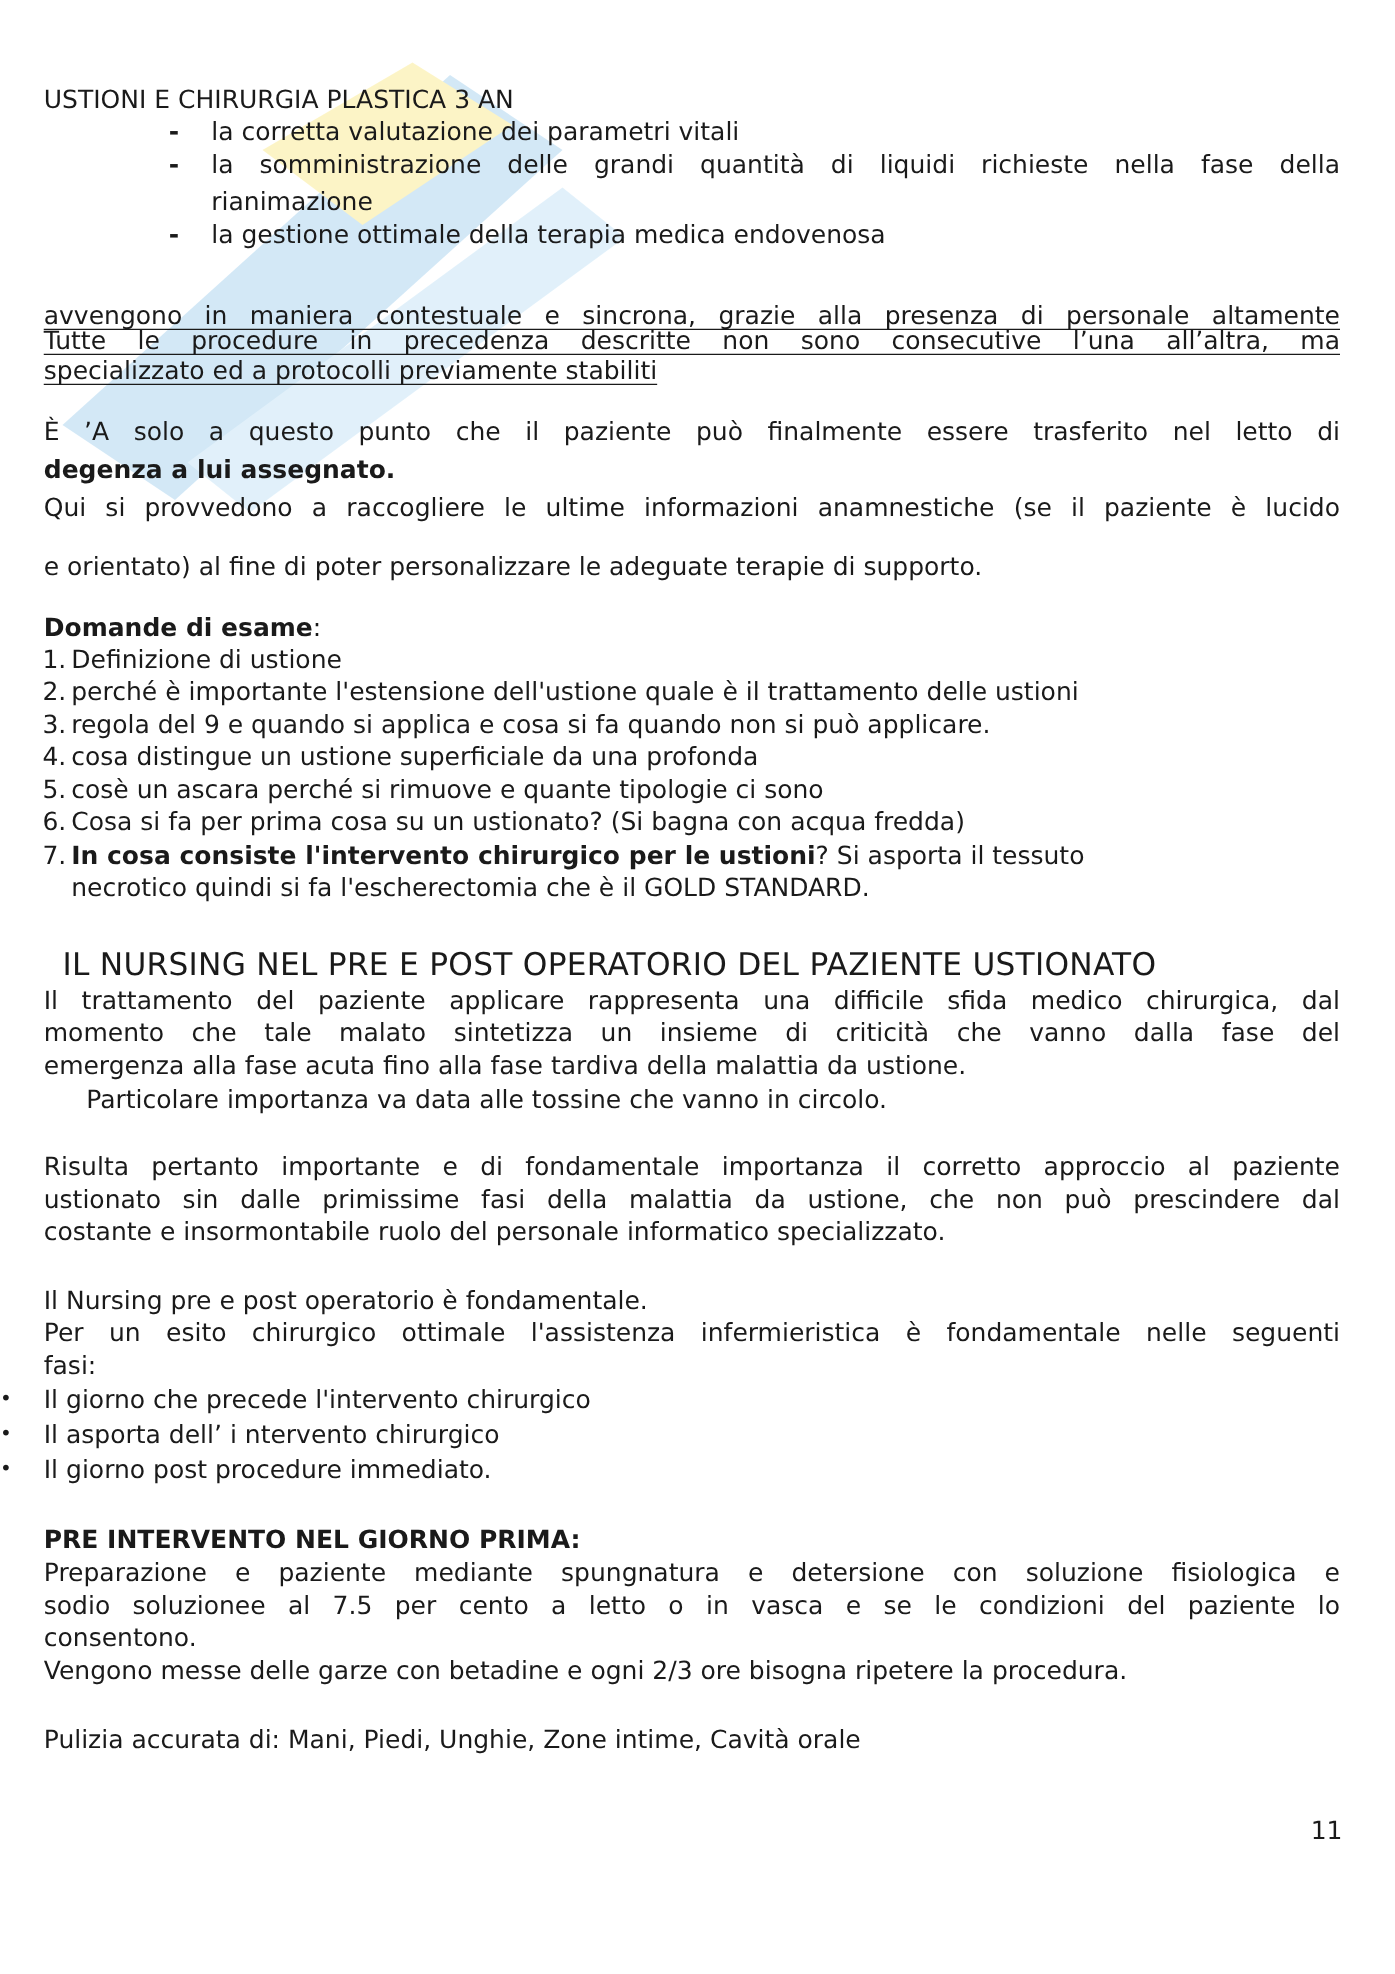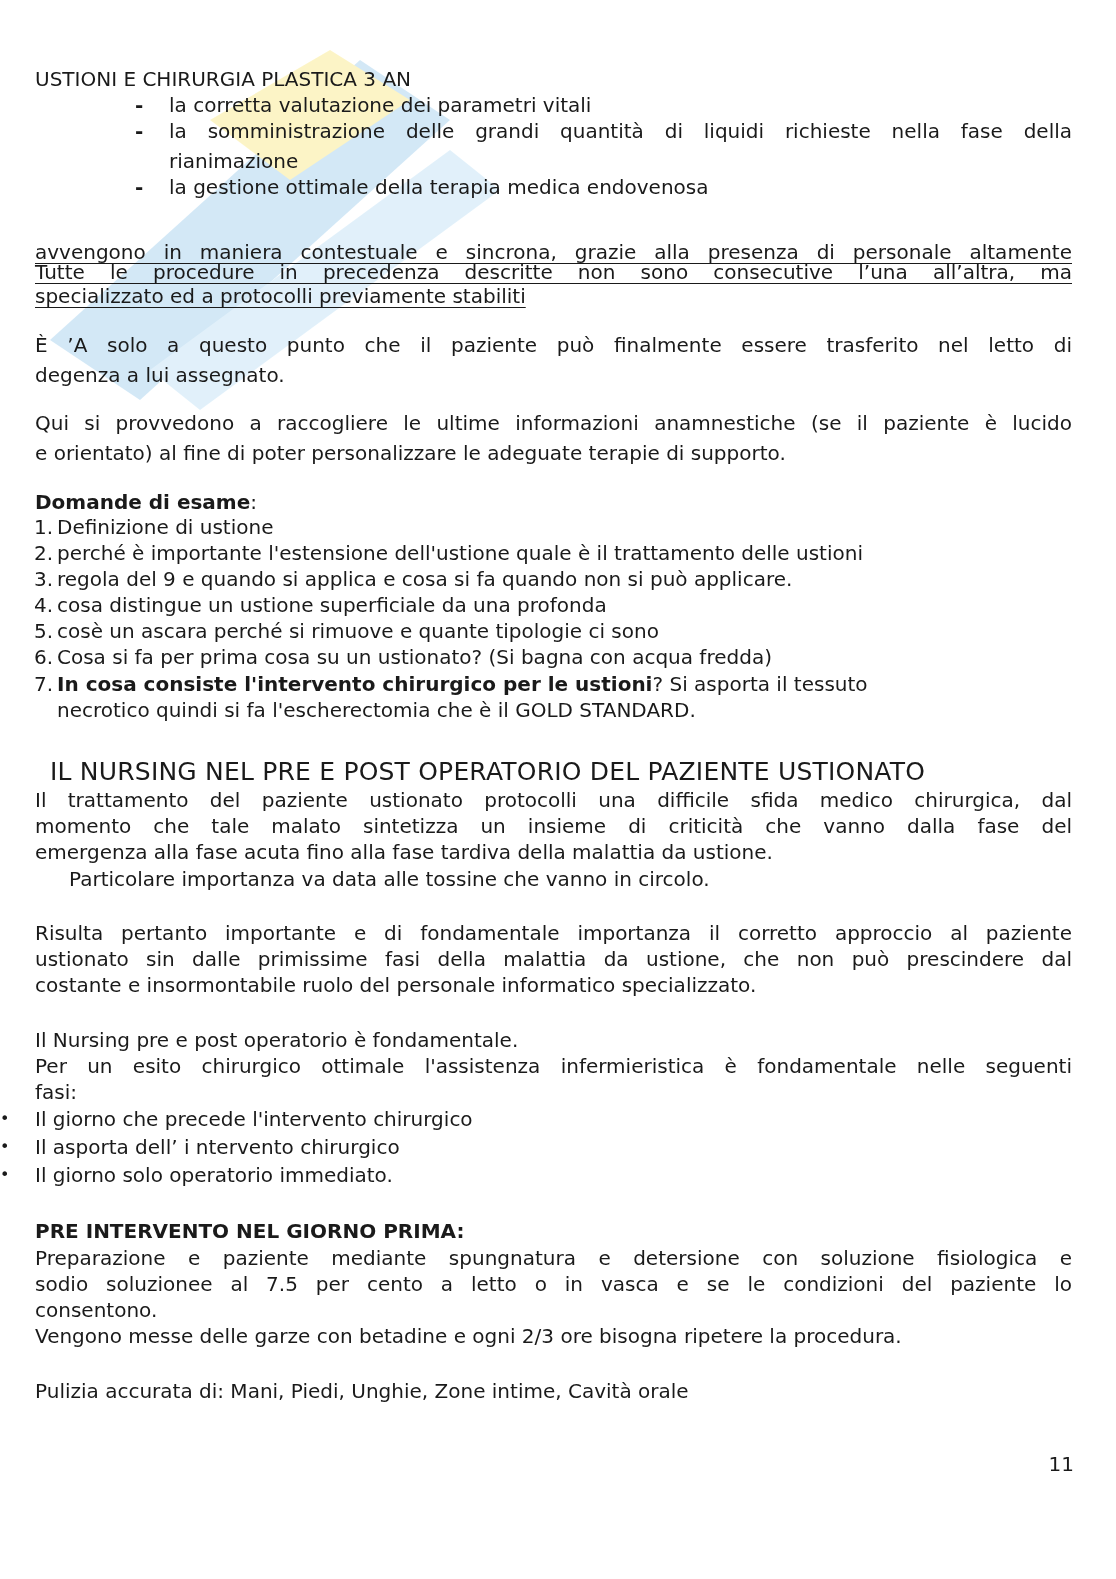--- a/index.html
+++ b/index.html
@@ -53,62 +53,62 @@
   </div>
 
   <div>
     <div class="abs t just u" style="top:223px;width:1037px;margin-top:36px;">Tutte le procedure in precedenza descritte non sono consecutive l’una all’altra, ma</div>
     <div class="abs t just u" style="top:239px;width:1037px;">avvengono in maniera contestuale e sincrona, grazie alla presenza di personale altamente</div>
     <div class="abs t u" style="top:283px;">specializzato ed a protocolli previamente stabiliti</div>
   </div>
 
   <div>
     <div class="abs t just" style="top:332px;width:1037px;">È ’A  solo a questo punto che il paziente può finalmente essere trasferito nel letto di</div>
-    <div class="abs t" style="top:362px;">degenza a lui assegnato.</div>
+    <div class="abs t" style="top:362px;font-weight:bold;">degenza a lui assegnato.</div>
   </div>
 
   <div>
-    <div class="abs t just" style="top:410px;width:1037px;">Qui si provvedono a raccogliere le ultime  informazioni anamnestiche (se il paziente è lucido</div>
+    <div class="abs t just" style="top:393px;width:1037px;">Qui si provvedono a raccogliere le ultime  informazioni anamnestiche (se il paziente è lucido</div>
     <div class="abs t" style="top:440px;">e orientato) al fine di poter personalizzare le adeguate terapie di supporto.</div>
   </div>
 
   <div>
     <div class="abs t" style="top:489px;">
       <span class="b">Domande di esame</span><span>:</span>
     </div>
     <div class="abs t" style="top:514px;left:-20px;"><span class="num">1.</span><span>Definizione di ustione</span></div>
     <div class="abs t" style="top:540px;left:-20px;"><span class="num">2.</span><span>perché è importante l'estensione dell'ustione quale è il trattamento delle ustioni</span></div>
     <div class="abs t" style="top:566px;left:-20px;"><span class="num">3.</span><span>regola del 9 e quando si applica e cosa si fa quando non si può applicare.</span></div>
     <div class="abs t" style="top:592px;left:-20px;"><span class="num">4.</span><span>cosa distingue un ustione superficiale da una profonda</span></div>
     <div class="abs t" style="top:618px;left:-20px;"><span class="num">5.</span><span>cosè un ascara perché si rimuove e quante tipologie ci sono</span></div>
     <div class="abs t" style="top:644px;left:-20px;"><span class="num">6.</span><span>Cosa si fa per prima cosa su un ustionato? (Si bagna con acqua fredda)</span></div>
     <div class="abs t" style="top:671px;left:-20px;"><span class="num">7.</span><span class="b">In cosa consiste l'intervento chirurgico per le ustioni</span><span>? Si asporta il tessuto</span></div>
     <div class="abs t" style="top:697px;left:22px;">necrotico quindi si fa l'escherectomia che è il GOLD STANDARD.</div>
   </div>
 
   <div>
     <div class="abs h2" style="top:757px;left:15px;">IL NURSING NEL PRE E POST OPERATORIO DEL PAZIENTE USTIONATO</div>
 
-    <div class="abs t just" style="top:787px;width:1037px;">Il trattamento del paziente ustionato protocolli una difficile sfida medico chirurgica, dal</div>
+    <div class="abs t just" style="top:787px;width:1037px;">Il trattamento del paziente applicare rappresenta una difficile sfida medico chirurgica, dal</div>
     <div class="abs t just" style="top:813px;width:1037px;">momento che tale malato sintetizza un insieme di criticità che vanno dalla fase del</div>
     <div class="abs t" style="top:839px;">emergenza alla fase acuta fino alla fase tardiva della malattia da ustione.</div>
     <div class="abs t" style="top:866px;margin-left:34px;">Particolare importanza va data alle tossine che vanno in circolo.</div>
 
     <div class="abs t just" style="top:920px;width:1037px;">Risulta pertanto importante e di fondamentale importanza il corretto approccio al paziente</div>
     <div class="abs t just" style="top:946px;width:1037px;">ustionato sin dalle primissime fasi della malattia da ustione, che non può prescindere dal</div>
     <div class="abs t" style="top:972px;">costante e insormontabile ruolo del personale informatico specializzato.</div>
 
     <div class="abs t" style="top:1027px;">Il Nursing pre e post operatorio è fondamentale.</div>
     <div class="abs t just" style="top:1053px;width:1037px;">Per un esito chirurgico ottimale l'assistenza infermieristica è fondamentale nelle seguenti</div>
     <div class="abs t" style="top:1079px;">fasi:</div>
 
     <div>
       <div class="abs t" style="top:1106px;"><span class="bullet">•</span><span>Il giorno che precede l'intervento chirurgico</span></div>
       <div class="abs t" style="top:1134px;"><span class="bullet">•</span><span>Il asporta dell’ i ntervento chirurgico</span></div>
-      <div class="abs t" style="top:1162px;"><span class="bullet">•</span><span>Il giorno solo operatorio immediato.</span></div>
+      <div class="abs t" style="top:1162px;"><span class="bullet">•</span><span>Il giorno post procedure immediato.</span></div>
     </div>
   </div>
 
   <div>
     <div class="abs t b" style="top:1218px;">PRE INTERVENTO NEL GIORNO PRIMA:</div>
     <div class="abs t just" style="top:1245px;width:1037px;">Preparazione e paziente mediante spungnatura e detersione con soluzione fisiologica e</div>
     <div class="abs t just" style="top:1271px;width:1037px;">sodio soluzionee al 7.5 per cento a letto o in vasca e  se le condizioni del paziente lo</div>
     <div class="abs t" style="top:1297px;">consentono.</div>
     <div class="abs t" style="top:1323px;">Vengono messe delle garze con betadine e ogni 2/3 ore bisogna ripetere la procedura.</div>
     <div class="abs t" style="top:1378px;">Pulizia accurata di: Mani, Piedi, Unghie, Zone intime, Cavità orale</div>

